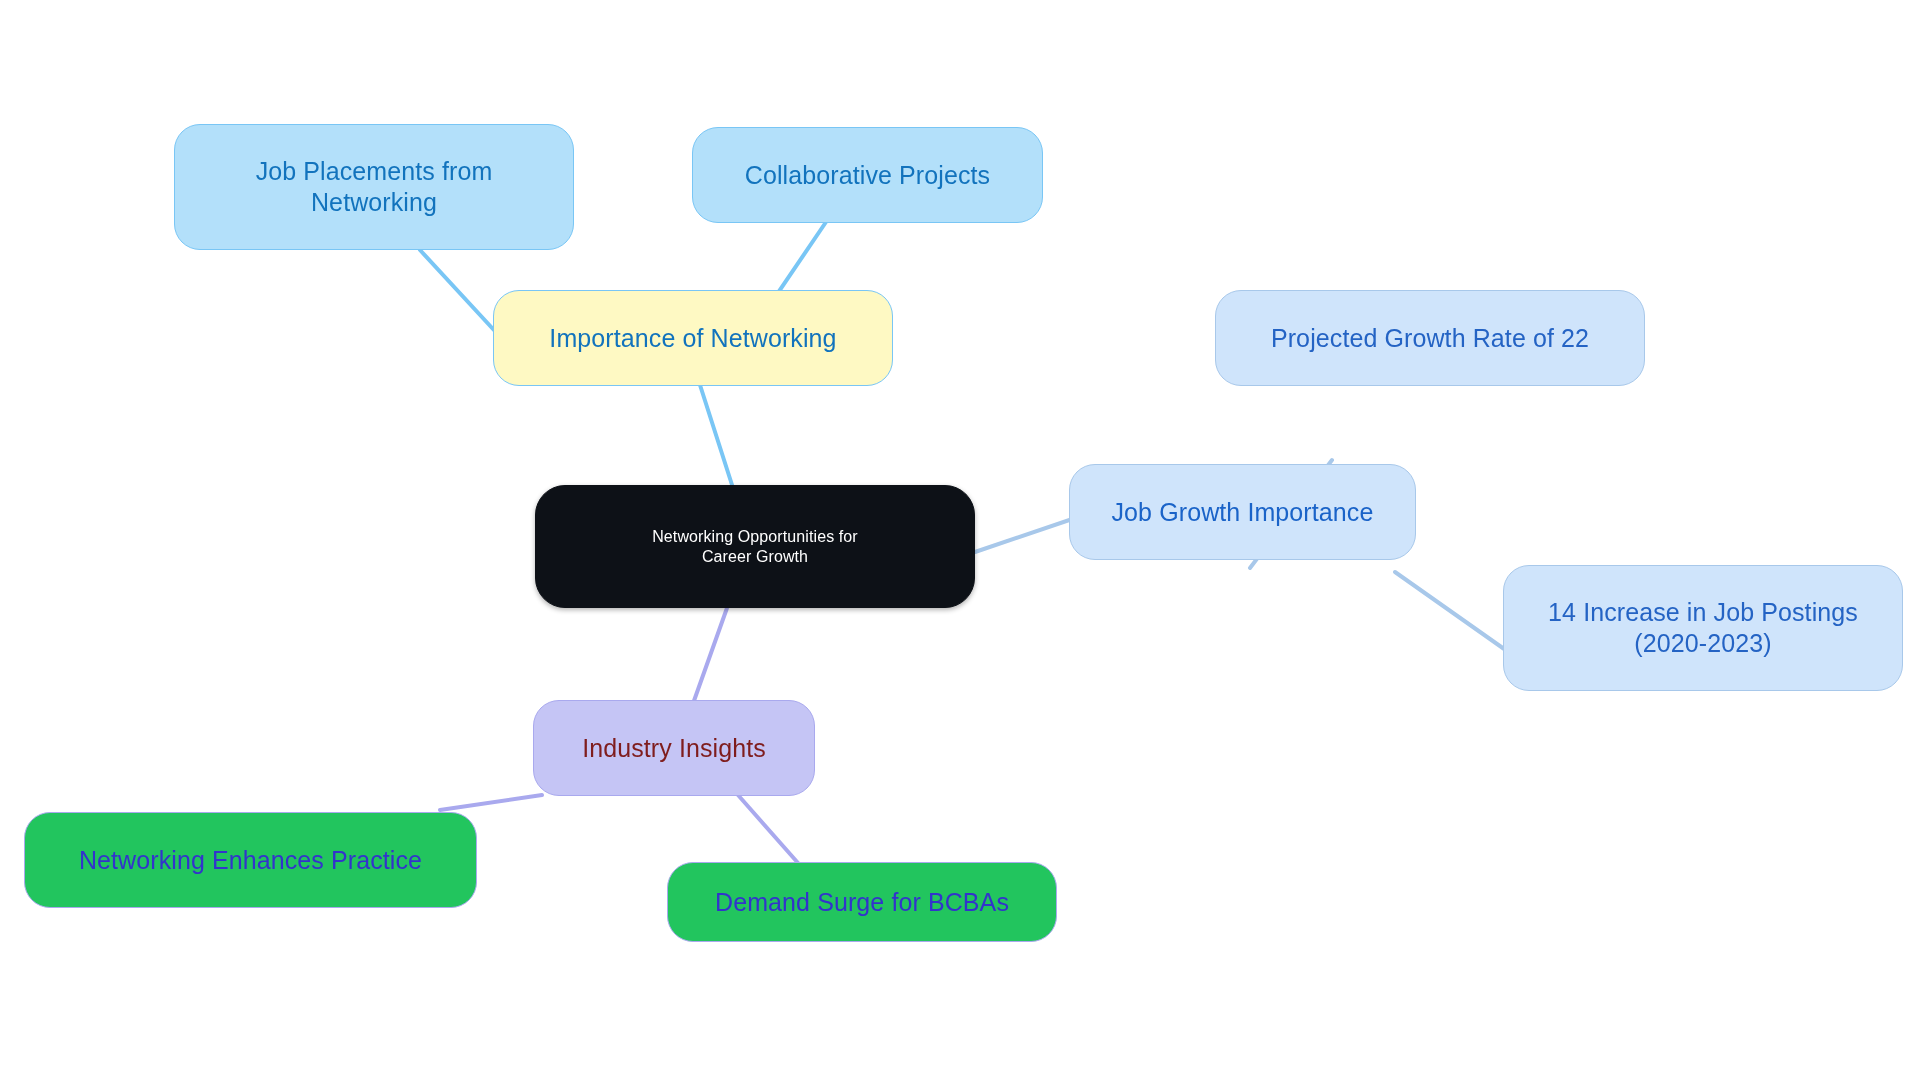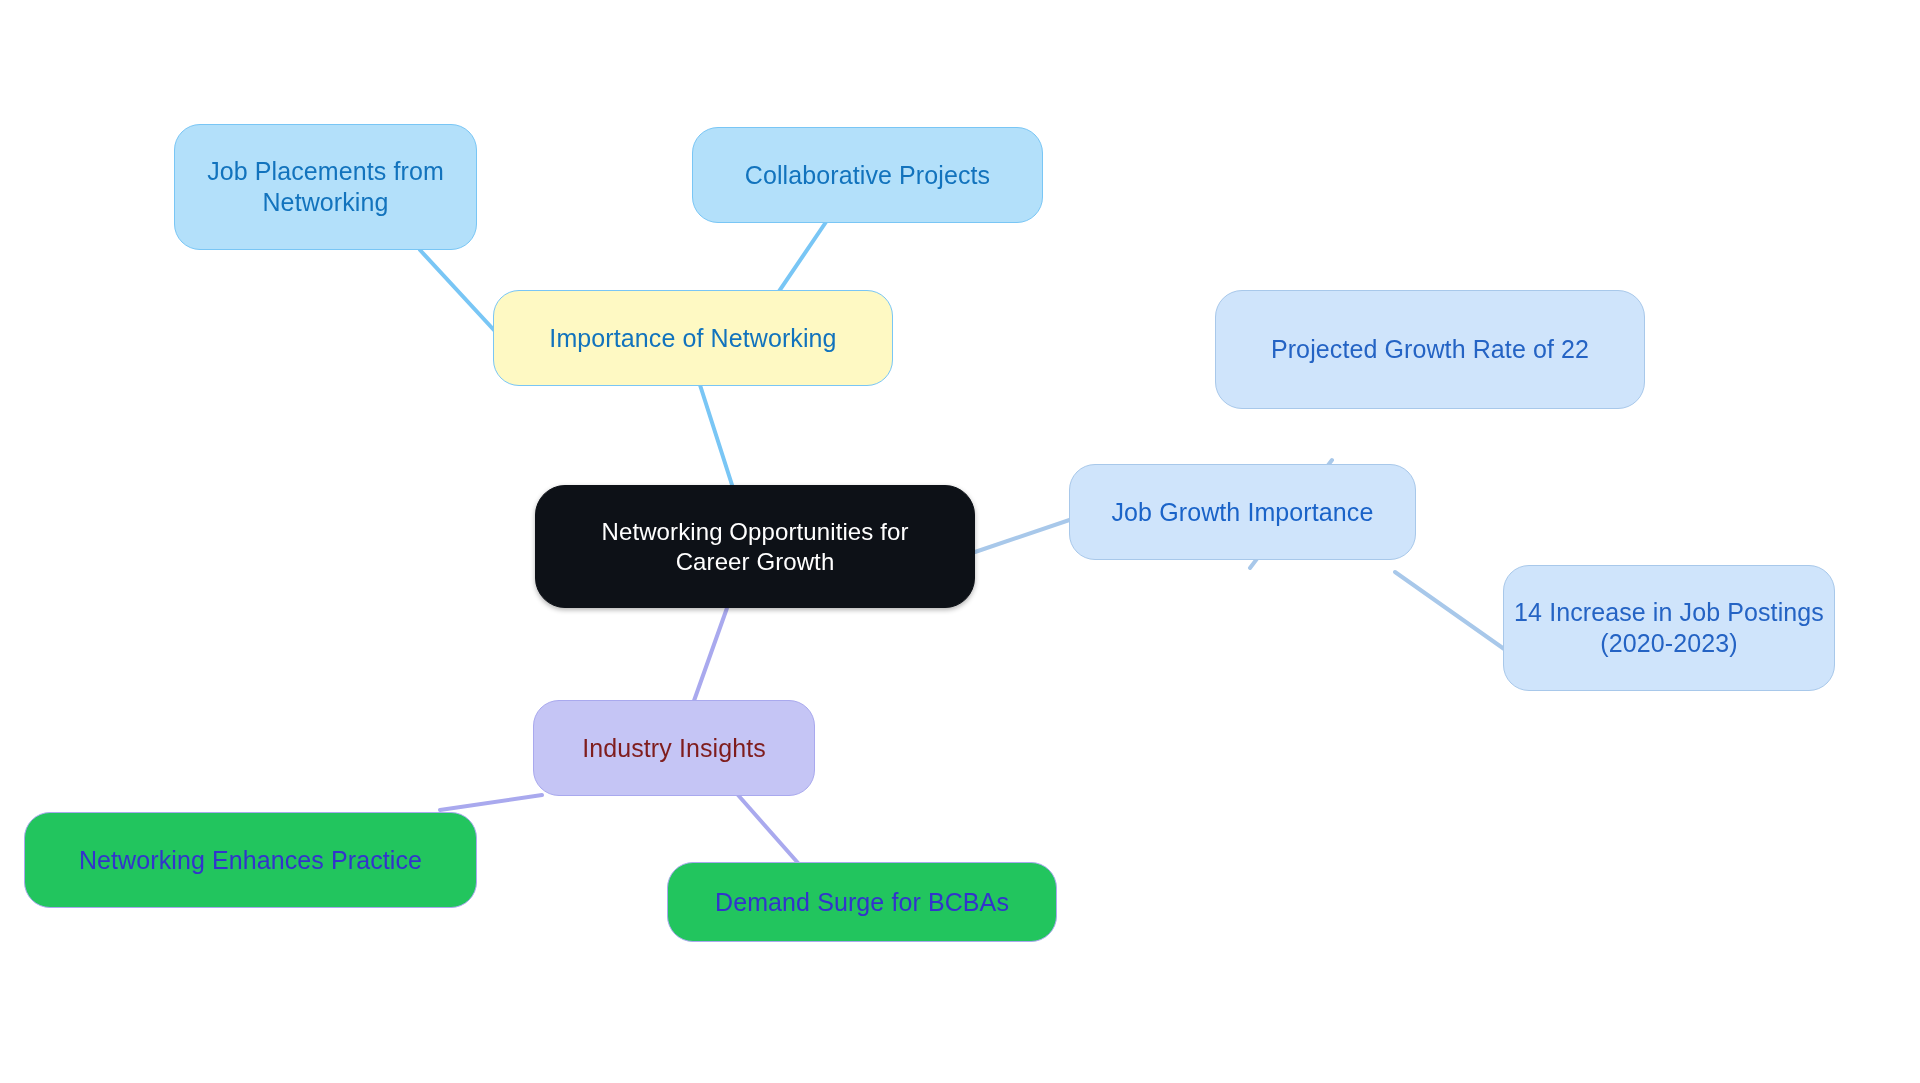--- a/index.html
+++ b/index.html
@@ -39,21 +39,21 @@
     border-width: 1.5px;
     line-height: 1.24;
     white-space: pre-line;
     letter-spacing: 0.1px;
     z-index: 2;
   }
   .node.root {
     background: #0d1117;
     border-color: #0d1117;
     color: #ffffff;
-    font-size: 24px;
+    font-size: 16px;
     border-radius: 30px;
     box-shadow: 0 2px 5px rgba(0,0,0,0.30);
     padding: 0 22px;
   }
   .node.branch-blue {
     background: #fef9c3;
     border-color: #79c6f5;
     color: #1273bd;
     font-size: 25px;
   }
@@ -103,30 +103,30 @@
     <line x1="727" y1="608" x2="690" y2="712" stroke="#a9a9ee" stroke-width="4" stroke-linecap="round"></line>
     <line x1="542" y1="795" x2="440" y2="810" stroke="#a9a9ee" stroke-width="4" stroke-linecap="round"></line>
     <line x1="738" y1="795" x2="806" y2="872" stroke="#a9a9ee" stroke-width="4" stroke-linecap="round"></line>
   </svg>
 
   <div class="node root" style="left:535px; top:485px; width:440px; height:123px;">Networking Opportunities for
 Career Growth</div>
 
   <div class="node branch-blue" style="left:493px; top:290px; width:400px; height:96px;">Importance of Networking</div>
 
-  <div class="node leaf-blue" style="left:174px; top:124px; width:303px; height:126px;">Job Placements from
+  <div class="node leaf-blue" style="left:174px; top:124px; width:400px; height:126px;">Job Placements from
 Networking</div>
 
   <div class="node leaf-blue" style="left:692px; top:127px; width:351px; height:96px;">Collaborative Projects</div>
 
   <div class="node branch-sky" style="left:1069px; top:464px; width:347px; height:96px;">Job Growth Importance</div>
 
-  <div class="node leaf-sky" style="left:1215px; top:290px; width:430px; height:119px;border-radius:27px;">Projected Growth Rate of 22</div>
+  <div class="node leaf-sky" style="left:1215px; top:290px; width:430px; height:96px;">Projected Growth Rate of 22</div>
 
-  <div class="node leaf-sky" style="left:1503px; top:565px; width:332px; height:126px;">14 Increase in Job Postings
+  <div class="node leaf-sky" style="left:1503px; top:565px; width:400px; height:126px;">14 Increase in Job Postings
 (2020-2023)</div>
 
   <div class="node branch-purple" style="left:533px; top:700px; width:282px; height:96px;">Industry Insights</div>
 
   <div class="node leaf-purple" style="left:24px; top:812px; width:453px; height:96px;">Networking Enhances Practice</div>
 
   <div class="node leaf-purple" style="left:667px; top:862px; width:390px; height:80px;">Demand Surge for BCBAs</div>
 
 </div>
 

